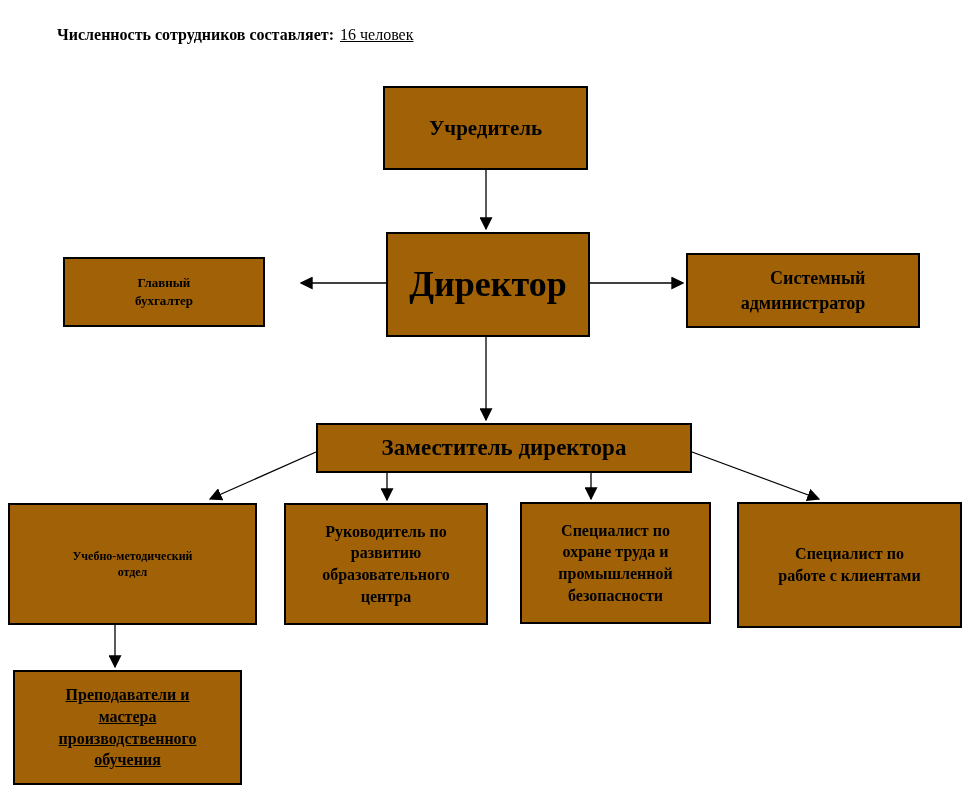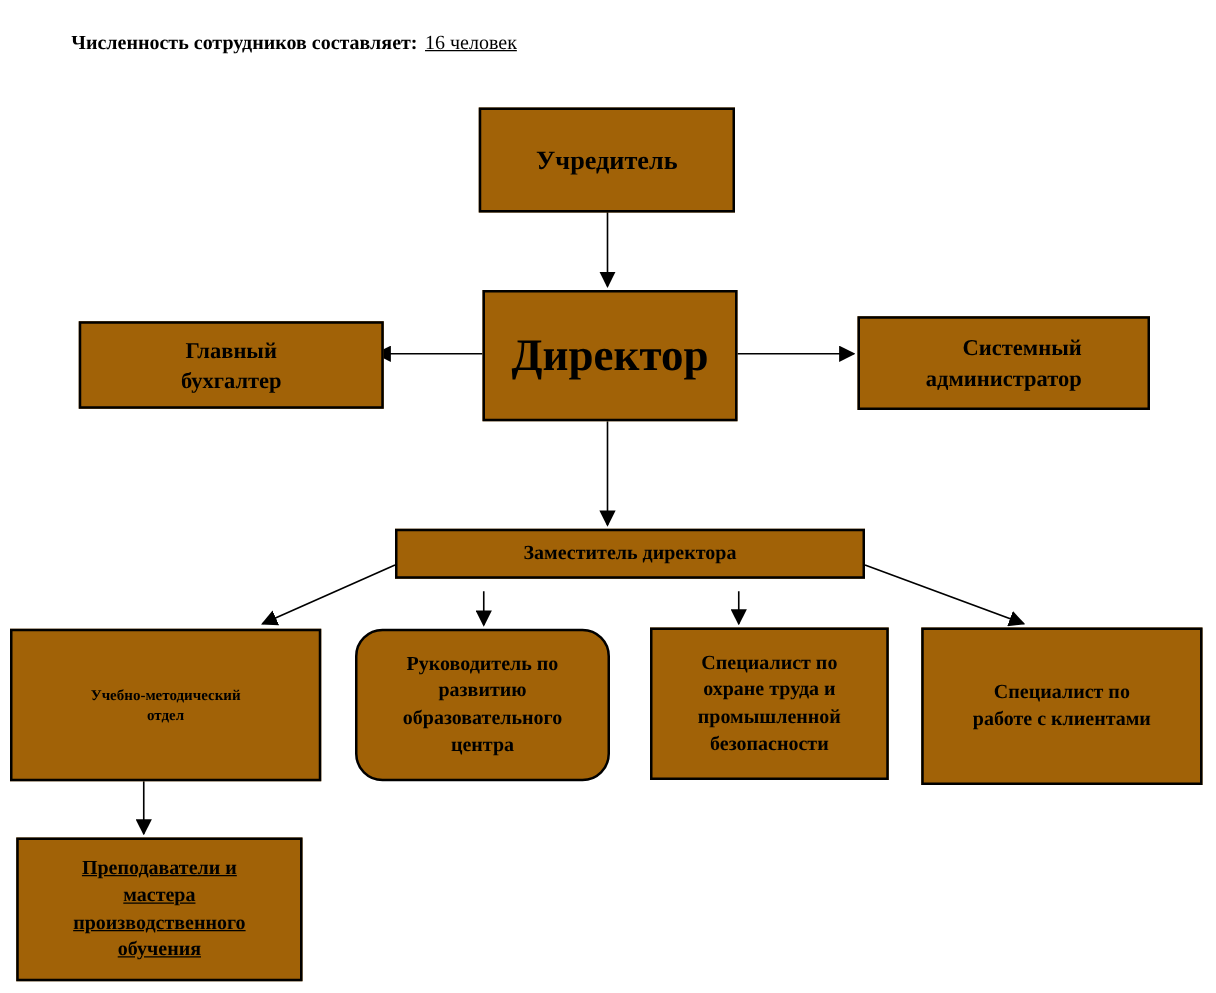--- a/index.html
+++ b/index.html
@@ -42,25 +42,25 @@
     display: flex;
     align-items: center;
     justify-content: center;
     text-align: center;
     font-weight: bold;
     white-space: pre-line;
     line-height: 1.35;
   }
   .node-founder   { left: 383px; top:  86px; width: 205px; height: 84px;  font-size: 21px; }
   .node-director  { left: 386px; top: 232px; width: 204px; height: 105px; font-size: 36px; }
-  .node-accountant{ left:  63px; top: 257px; width: 244px; height: 70px;  font-size: 18px; }
+  .node-accountant{ left:  63px; top: 257px; width: 202px; height: 70px;  font-size: 13px; }
   .node-sysadmin  { left: 686px; top: 253px; width: 234px; height: 75px;  font-size: 18px; text-align: right; }
-  .node-deputy    { left: 316px; top: 423px; width: 376px; height: 40px;  font-size: 16px; }
+  .node-deputy    { left: 316px; top: 423px; width: 376px; height: 50px;  font-size: 23px; }
   .node-edu       { left:   8px; top: 503px; width: 249px; height: 122px; font-size: 12px; }
-  .node-dev       { left: 284px; top: 503px; width: 204px; height: 122px; font-size: 16px; border-radius: 22px; }
+  .node-dev       { left: 284px; top: 503px; width: 204px; height: 122px; font-size: 16px; }
   .node-safety    { left: 520px; top: 502px; width: 191px; height: 122px; font-size: 16px; }
   .node-client    { left: 737px; top: 502px; width: 225px; height: 126px; font-size: 16px; }
   .node-teachers  { left:  13px; top: 670px; width: 229px; height: 115px; font-size: 16px; text-decoration: underline; }
 </style>
 </head>
 <body>
 
 <div class="canvas">
 
   <div class="title">

